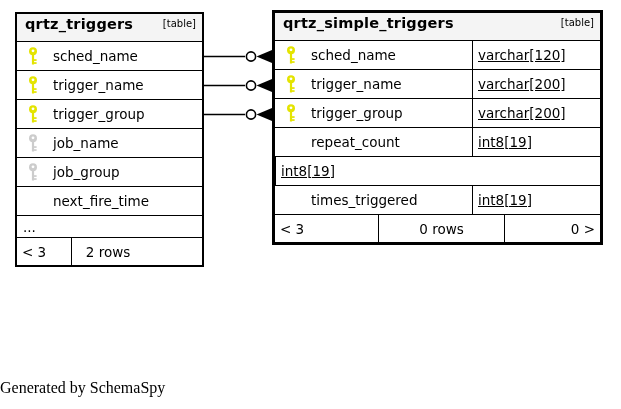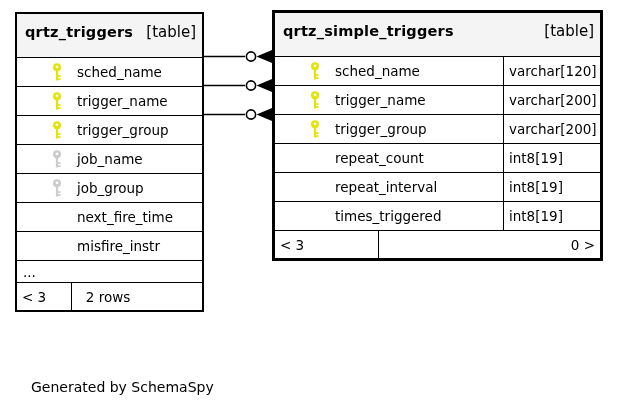--- a/index.html
+++ b/index.html
@@ -3,45 +3,45 @@
 <meta charset="utf-8">
 <style>
   html,body{margin:0;padding:0;background:#fff;}
   .canvas{
     position:relative;width:621px;height:409px;background:#fff;overflow:hidden;
     font-family:"DejaVu Sans","Liberation Sans",sans-serif;color:#000;
   }
   .db-table{position:absolute;background:#fff;border:2px solid var(--border-color,#000);box-sizing:border-box;}
   .db-table.emphasized{border-width:3px;text-align:right;}
   .tbl-header{
-    display:flex;align-items:center;height:44px;background:var(--header-bg,#f4f4f4);
+    display:flex;align-items:center;height:28px;background:var(--header-bg,#f4f4f4);
     border-bottom:1px solid var(--border-color,#000);padding:0 6px 8px 8px;box-sizing:border-box;
   }
   .tbl-name{font-weight:bold;font-size:14.5px;letter-spacing:0.2px;}
-  .tbl-type{margin-left:auto;font-size:15px;}
+  .tbl-type{margin-left:auto;font-size:10px;}
   .tbl-row{
     display:flex;align-items:center;height:28px;border-bottom:1px solid var(--border-color,#000);
-    box-sizing:content-box;font-size:13.5px;padding-left:24px;
+    box-sizing:content-box;font-size:13.5px;
   }
   .name-cell{flex:1;position:relative;padding-left:36px;display:flex;align-items:center;height:100%;box-sizing:border-box;}
-  .type-cell{width:97px;border-left:1px solid var(--border-color,#000);padding-left:5px;display:flex;align-items:center;height:100%;box-sizing:border-box;}
+  .type-cell{width:128px;border-left:1px solid var(--border-color,#000);padding-left:5px;display:flex;align-items:center;height:100%;box-sizing:border-box;text-decoration:underline;}
   .key{position:absolute;left:11px;top:50%;transform:translateY(-50%);}
   .key.primary{color:var(--primary-key,#e4e400);}
   .key.index{color:var(--index-key,#cccccc);}
   .ellipsis-row{height:21px;display:flex;align-items:center;padding-left:6px;border-bottom:1px solid var(--border-color,#000);font-size:13.5px;}
   .tbl-footer{display:flex;height:27px;font-size:13.5px;}
   .tbl-footer .cell{display:flex;align-items:center;box-sizing:border-box;height:100%;}
   .tbl-footer .cell + .cell{border-left:1px solid var(--border-color,#000);}
   .pager-left{padding-left:5px;}
   .row-count{justify-content:center;}
   .pager-right{justify-content:flex-end;padding-right:5px;}
   .lt-cell-1{width:54px;} .lt-cell-2{width:73px;text-align:center;} .lt-cell-3{flex:1;}
   .rt-cell-1{width:103px;} .rt-cell-2{width:126px;} .rt-cell-3{flex:1;}
   .connectors{position:absolute;left:204px;top:40px;width:68px;height:90px;}
-  .gen-note{position:absolute;left:31px;top:379px;font-size:14px;}
+  .gen-note{position:absolute;left:0;top:379px;font-size:16px;font-family:Liberation Serif, serif;}
 </style>
 </head>
 <body>
 
 <div class="canvas">
 
   <div class="db-table" style="left:15px;top:12px;width:189px;">
     <div class="tbl-header">
       <span class="tbl-name">qrtz_triggers</span>
       <span class="tbl-type">[table]</span>
@@ -105,25 +105,20 @@
             <rect x="6" y="15.2" width="2.6" height="1.7" fill="currentColor"></rect>
           </svg>
         <span>job_group</span>
       </div>
     </div>
     <div class="tbl-row">
       <div class="name-cell">
           <span>next_fire_time</span>
         </div>
     </div>
-    <div class="tbl-row">
-      <div class="name-cell">
-          <span>misfire_instr</span>
-        </div>
-    </div>
     <div class="ellipsis-row">...</div>
     <div class="tbl-footer">
       <div class="cell lt-cell-1 pager-left">&lt; 3</div>
       <div class="cell lt-cell-2 row-count">2 rows</div>
     </div>
   </div>
 
   <div class="db-table emphasized" style="left:272px;top:10px;width:331px;">
     <div class="tbl-header">
       <span class="tbl-name">qrtz_simple_triggers</span>
@@ -169,33 +164,31 @@
       </div>
       <div class="type-cell">varchar[200]</div>
     </div>
     <div class="tbl-row">
       <div class="name-cell">
           <span>repeat_count</span>
         </div>
       <div class="type-cell">int8[19]</div>
     </div>
     <div class="tbl-row">
-      <div class="name-cell">
-          <span>repeat_interval</span>
-        </div>
       <div class="type-cell">int8[19]</div>
     </div>
     <div class="tbl-row">
       <div class="name-cell">
           <span>times_triggered</span>
         </div>
       <div class="type-cell">int8[19]</div>
     </div>
     <div class="tbl-footer">
       <div class="cell rt-cell-1 pager-left">&lt; 3</div>
+      <div class="cell rt-cell-2 row-count">0 rows</div>
       <div class="cell rt-cell-3 pager-right">0 &gt;</div>
     </div>
   </div>
 
   <svg class="connectors" viewBox="0 0 68 90" width="68" height="90">
     <g>
       <line x1="0" y1="16.5" x2="41" y2="16.5" stroke="#000" stroke-width="1.4"></line>
       <circle cx="47" cy="16.5" r="4.6" fill="#fff" stroke="#000" stroke-width="1.6"></circle>
       <polygon points="52.5,16.5 68,10 68,23" fill="#000"></polygon>
     </g>

